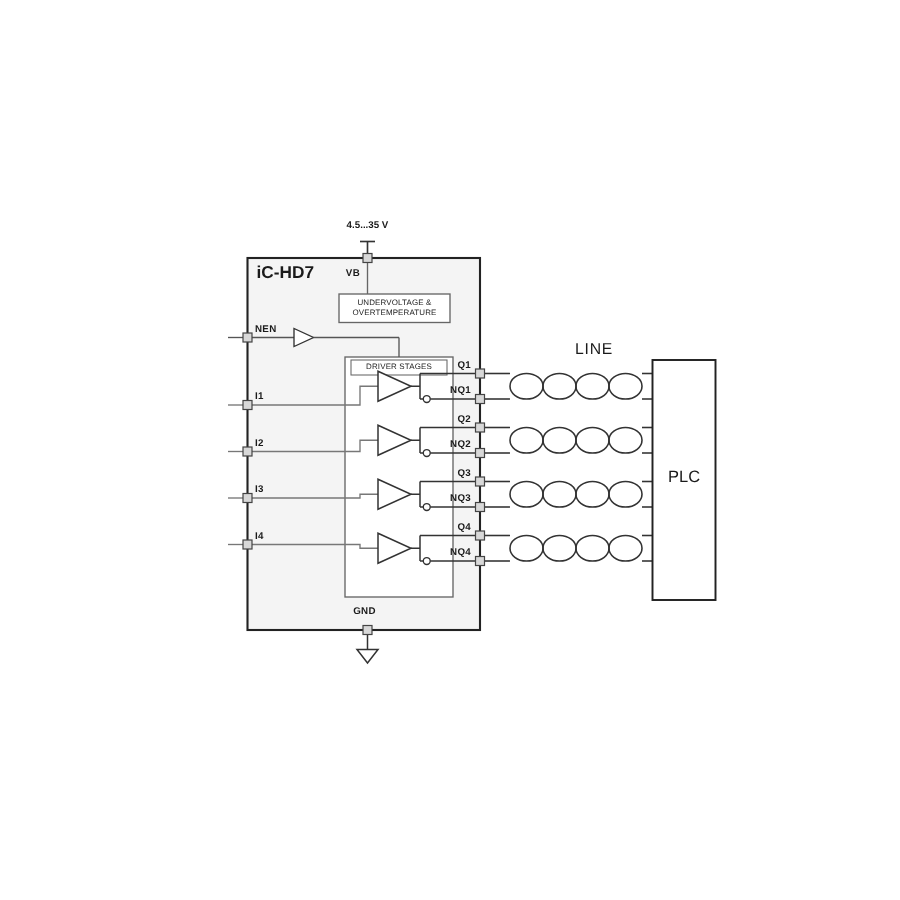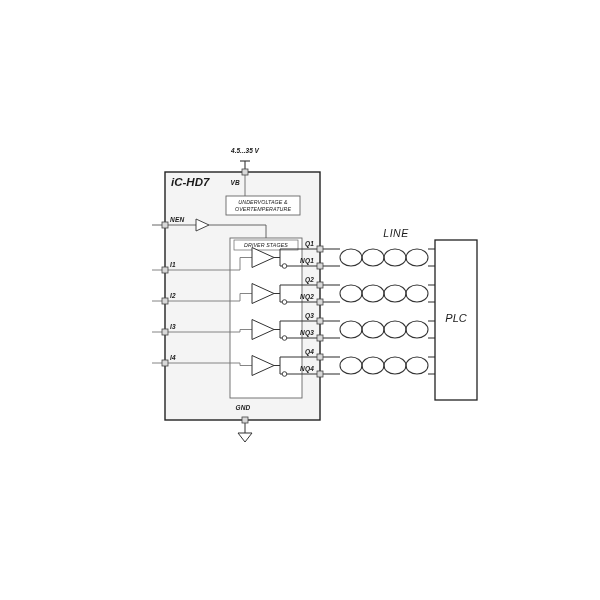--- a/index.html
+++ b/index.html
@@ -1,17 +1,17 @@
 <!DOCTYPE html>
 <html><head>
 <meta charset="utf-8">
 <style>
   html,body{margin:0;padding:0;background:#ffffff;}
   #stage{position:relative;width:600px;height:600px;background:#ffffff;overflow:hidden;
-         font-family:"Liberation Sans", sans-serif;color:#1a1a1a;font-style:italic;}
+         font-family:"Liberation Sans", sans-serif;color:#1a1a1a;}
   #schematic-svg{position:absolute;left:0;top:0;}
   .lbl{position:absolute;color:#1a1a1a;white-space:nowrap;}
   .pin-lbl{font-size:6.5px;font-weight:700;line-height:8px;letter-spacing:.2px;}
   .tiny-lbl{font-size:5.3px;font-weight:400;line-height:6.5px;letter-spacing:.1px;}
   .chip-title{font-size:11.5px;font-weight:700;}
   .supply-lbl{font-size:6.5px;font-weight:600;text-align:center;}
   .line-lbl{font-size:10.5px;font-weight:400;text-align:center;letter-spacing:.5px;}
   .plc-lbl{font-size:11px;font-weight:400;text-align:center;}
   .ctr{text-align:center;}
   .rt{text-align:right;}

